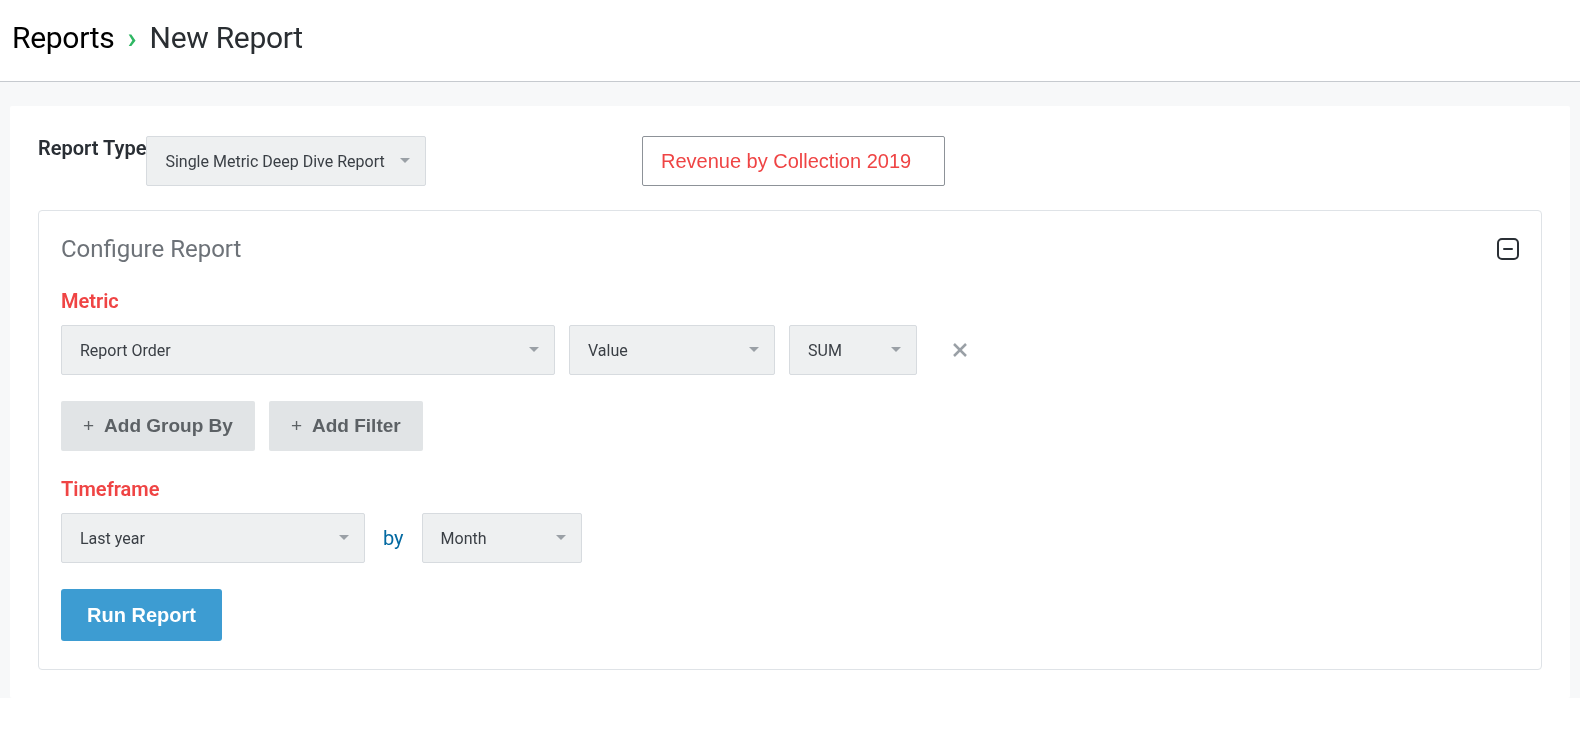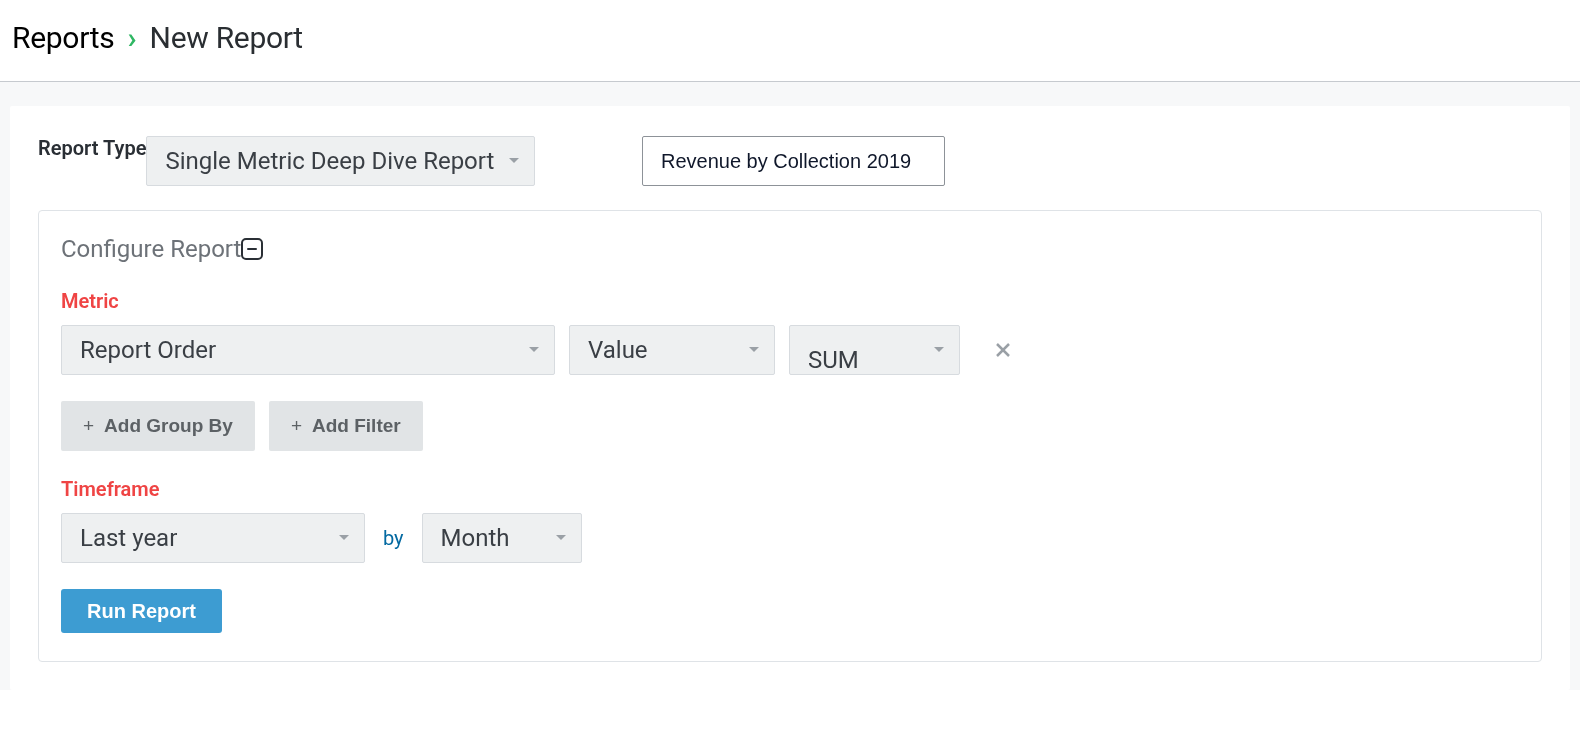--- a/index.html
+++ b/index.html
@@ -62,21 +62,21 @@
     }
     .select {
       position: relative;
       display: flex;
       align-items: center;
       background: #eef0f1;
       border: 1px solid #d7dbdf;
       border-radius: 2px;
       padding: 0 40px 0 18px;
       height: 50px;
-      font-size: 24px;
+      font-size: 16px;
       color: #3a3f45;
       cursor: pointer;
       user-select: none;
     }
     .select .caret {
       position: absolute;
       right: 14px;
       top: 50%;
       transform: translateY(-50%);
     }
@@ -85,33 +85,33 @@
       width: 12px;
       height: 8px;
       fill: #9aa0a6;
     }
     .text-input {
       height: 50px;
       border: 1px solid #8d9298;
       border-radius: 2px;
       padding: 0 18px;
       font-size: 20px;
-      color: #0f172a;
+      color: #ef4444;
       background: #ffffff;
       outline: none;
     }
     .panel {
       border: 1px solid #dfe3e7;
       border-radius: 4px;
       padding: 24px 22px 28px 22px;
       position: relative;
     }
     .panel-header {
       display: flex;
-      justify-content: flex-start;
+      justify-content: space-between;
       align-items: center;
       margin-bottom: 26px;
     }
     .panel-title {
       font-size: 24px;
       font-weight: 400;
       color: #6d7278;
     }
     .collapse-btn {
       width: 22px;
@@ -137,21 +137,21 @@
       margin-bottom: 12px;
     }
     .inline-row {
       display: flex;
       align-items: center;
       gap: 14px;
       margin-bottom: 26px;
     }
     .select.w-lg { width: 494px; }
     .select.w-md { width: 206px; }
-    .select.w-sm { width: 171px; align-items: flex-end; }
+    .select.w-sm { width: 128px; }
     .select.w-timeframe { width: 304px; }
     .select.w-interval { width: 160px; }
     .clear-btn {
       width: 30px;
       height: 30px;
       display: flex;
       align-items: center;
       justify-content: center;
       cursor: pointer;
       color: #9aa0a6;
@@ -182,21 +182,21 @@
     }
     .by-text {
       font-size: 20px;
       color: #0369a1;
       margin: 0 4px;
     }
     .primary-btn {
       background: #3d9cd2;
       color: #ffffff;
       border: none;
-      height: 44px;
+      height: 52px;
       padding: 0 26px;
       font-size: 20px;
       font-weight: 600;
       border-radius: 3px;
       cursor: pointer;
     }
   </style>
 </head>
 <body>
 

